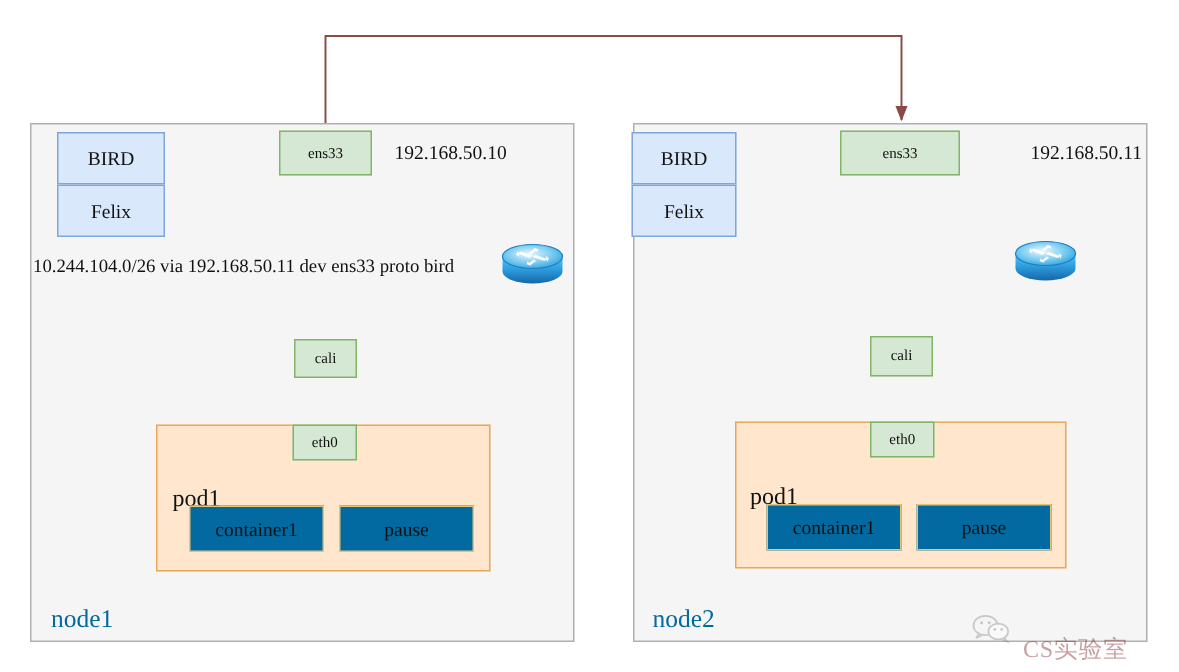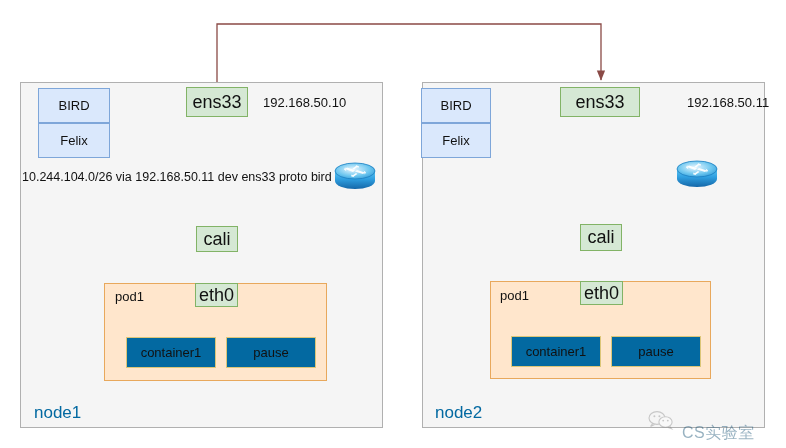--- a/index.html
+++ b/index.html
@@ -5,21 +5,21 @@
   html, body {
     margin: 0;
     padding: 0;
     background: #ffffff;
   }
   #canvas {
     position: relative;
     width: 786px;
     height: 448px;
     background: #ffffff;
-    font-family: Liberation Sans, sans-serif;
+    font-family: Liberation Serif, serif;
     overflow: hidden;
   }
   svg.wires {
     position: absolute;
     left: 0;
     top: 0;
     width: 786px;
     height: 448px;
     pointer-events: none;
   }
@@ -47,21 +47,21 @@
     color: #111111;
   }
   .iface-box {
     position: absolute;
     background: #d5e8d4;
     border: 1px solid #82b366;
     box-sizing: border-box;
     display: flex;
     align-items: center;
     justify-content: center;
-    font-size: 18px;
+    font-size: 10px;
     color: #111111;
     white-space: nowrap;
   }
   .ip-label {
     position: absolute;
     font-size: 13px;
     color: #111111;
     white-space: nowrap;
     display: flex;
     align-items: center;
@@ -75,23 +75,24 @@
     align-items: center;
   }
   .pod-box {
     position: absolute;
     background: #ffe6cc;
     border: 1px solid #e8a85c;
     box-sizing: border-box;
   }
   .pod-label {
     position: absolute;
-    font-size: 13px;
-    color: #111111;
-    white-space: nowrap;
+    font-size: 16px;
+    color: #111111;
+    white-space: nowrap;
+    margin-top: 35px;
   }
   .ctr-box {
     position: absolute;
     background: #0369a1;
     border: 1px solid #dcc678;
     box-sizing: border-box;
     display: flex;
     align-items: center;
     justify-content: center;
     font-size: 13px;
@@ -105,21 +106,21 @@
   }
   .watermark {
     position: absolute;
     display: flex;
     align-items: center;
     gap: 6px;
     opacity: 0.42;
   }
   .watermark-text {
     font-size: 16px;
-    color: #0c4a6e;
+    color: #7f1d1d;
     letter-spacing: 0.5px;
     white-space: nowrap;
     margin-top: 24px;
   }
 </style>
 </head>
 <body>
 
 <div id="canvas">
 

